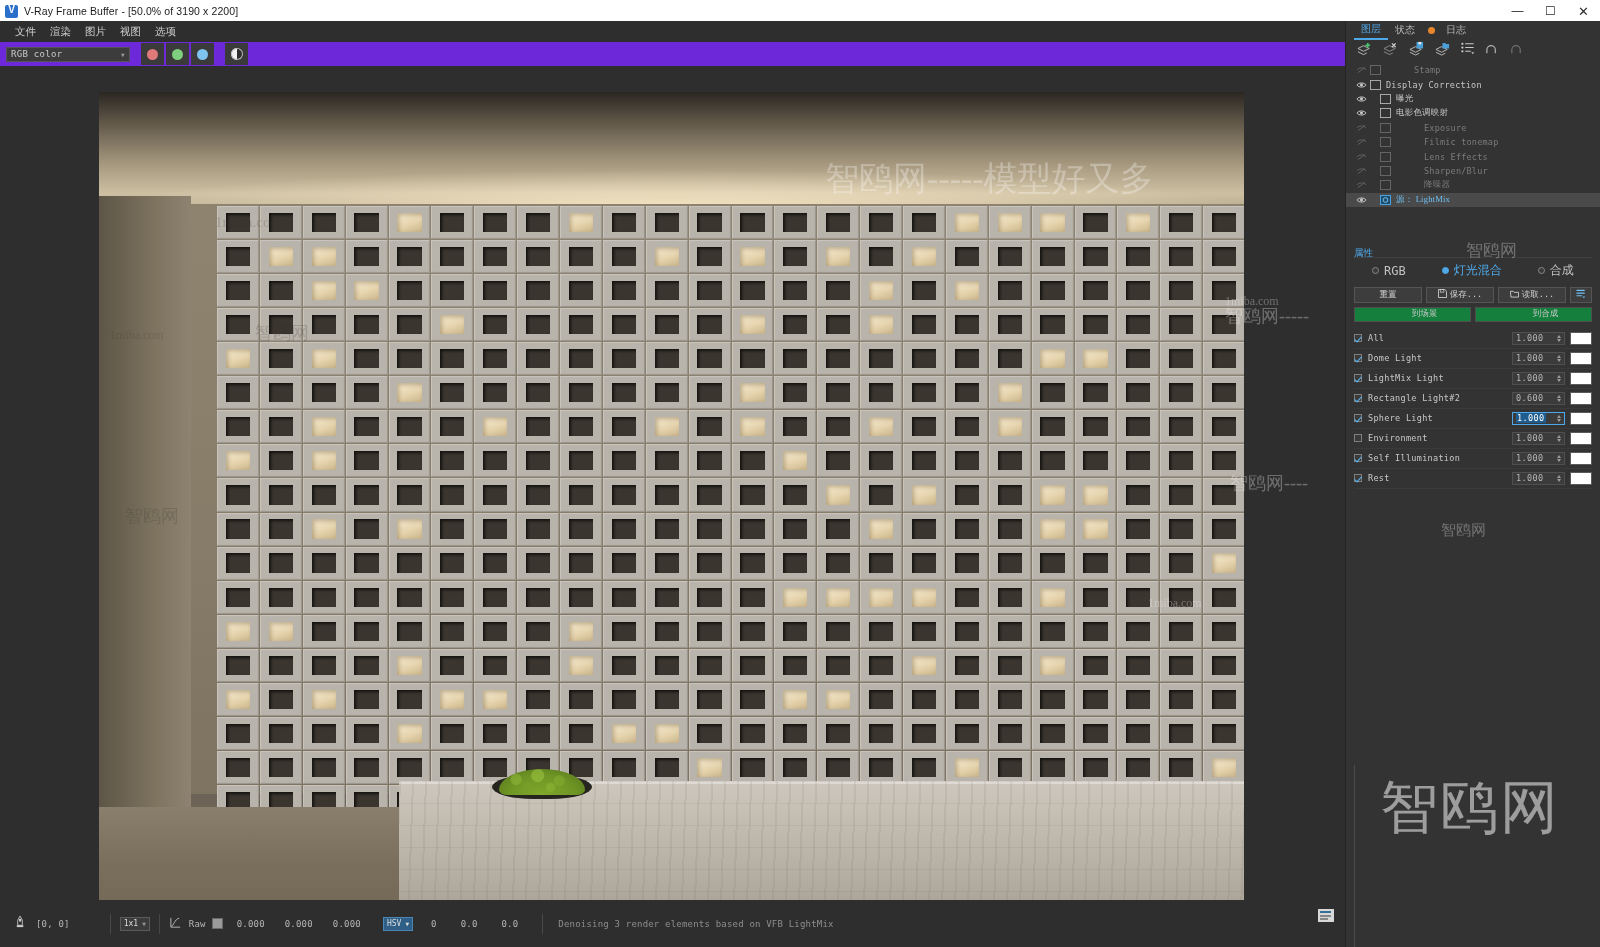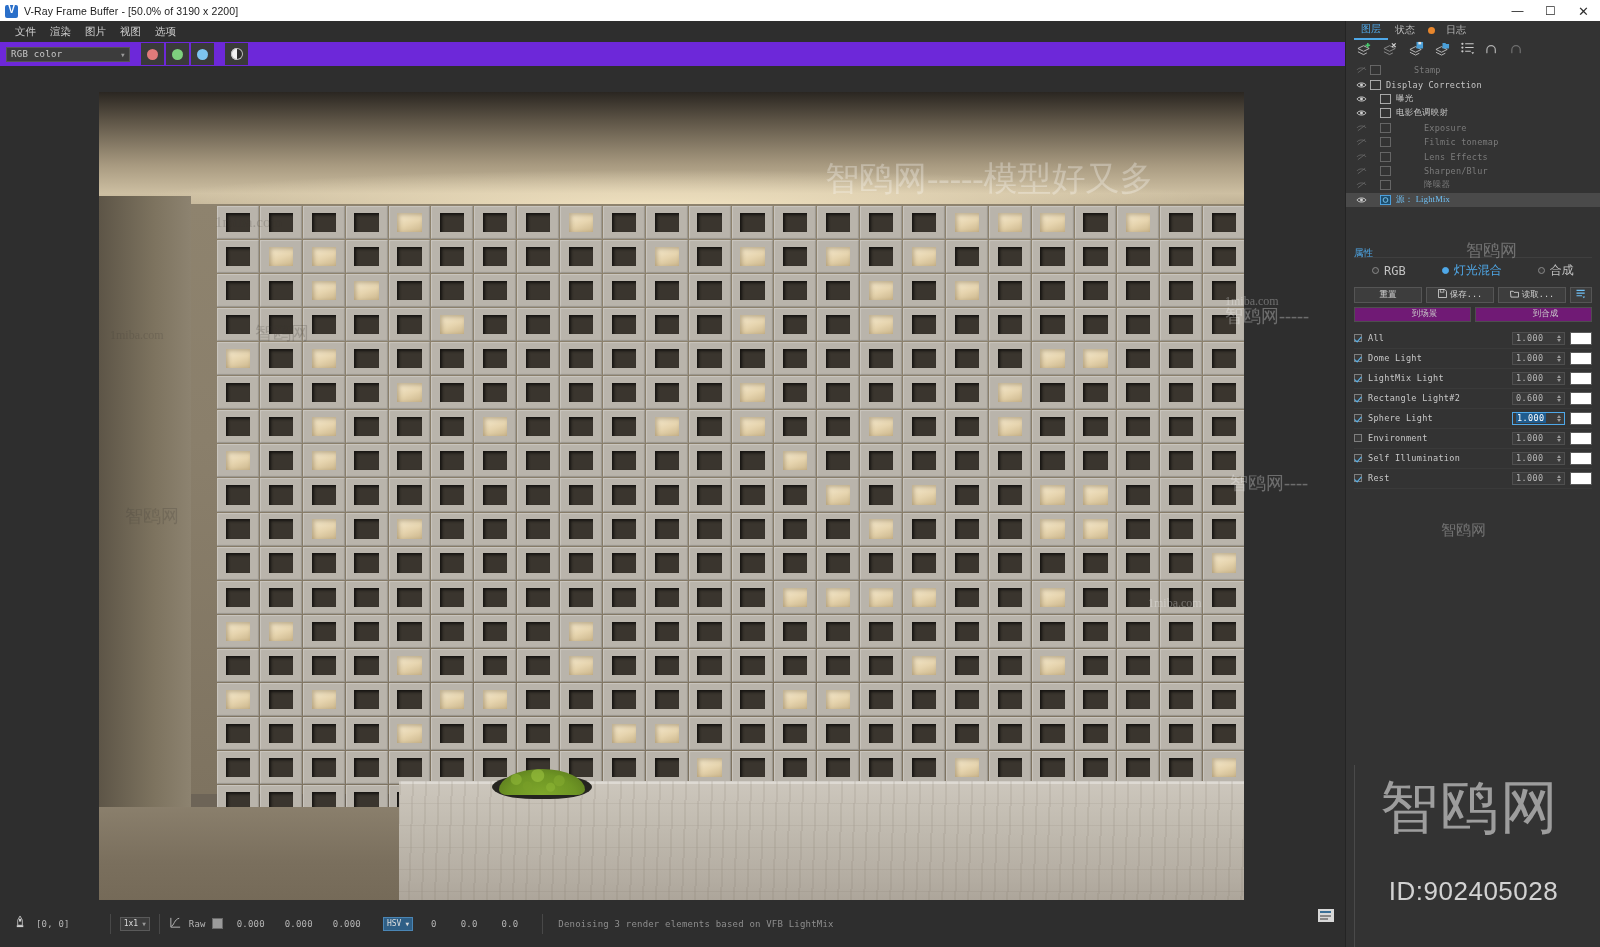--- a/index.html
+++ b/index.html
@@ -133,21 +133,21 @@
   .rc{width:7px;height:7px;border-radius:50%;border:1px solid #8a8a8a;background:#3a3a3a;}
   .rc.on{background:#4fa8e8;border-color:#4fa8e8;}
   .radio span{font-size:12px;color:#c2c2c2;}
   .radio.on span{color:#4fa8e8;}
 
   .btnrow{display:flex;gap:4px;padding:0 8px;margin-top:7px;}
   .pbtn{height:16px;background:#3d3d3d;border:1px solid #555;display:flex;align-items:center;
     justify-content:center;gap:3px;font-size:8.5px;color:#d2d2d2;flex:1;}
   .pbtn.sq{flex:none;width:22px;}
   .btnrow2{display:flex;gap:4px;padding:0 8px;margin-top:4px;}
-  .pbtn2{height:15px;background:#701a75;border:1px solid #4e4e4e;display:flex;align-items:center;
+  .pbtn2{height:15px;background:#15803d;border:1px solid #4e4e4e;display:flex;align-items:center;
     justify-content:center;font-size:8.5px;color:#cacaca;flex:1;padding-left:24px;}
 
   .mixlist{margin-top:7px;padding:0 8px;}
   .mrow{height:20px;display:flex;align-items:center;border-bottom:1px solid #3a3a3a;gap:0;}
   .cb{width:8px;height:8px;border:1px solid #7f7f7f;background:#3a3a3a;margin-right:6px;
     position:relative;flex:none;}
   .cb.on{background:#3a3a3a;}
   .cb.on:after{content:"";position:absolute;left:1px;top:0px;width:3px;height:6px;
     border:solid #5bb4ec;border-width:0 1.5px 1.5px 0;transform:rotate(42deg);}
   .mname{font-size:8.5px;color:#c9c9c9;letter-spacing:.3px;flex:1;}
@@ -1987,18 +1987,17 @@
             <i class="u"></i>
             <i class="d"></i>
           </div>
         </div>
         <div class="swatch" style="background: rgb(255, 255, 255);"></div>
       </div>
     </div>
 
   <div class="rp-sep"></div>
   <div class="rp-bigwm">智鸥网</div>
-  <div class="rp-id">ID:902405028</div>
   <div id="rpwm">
       <div class="wm" style="position: absolute; left: 120px; top: 218px; font-size: 17px;">智鸥网</div>
       <div class="wm" style="position: absolute; left: 95px; top: 500px; font-size: 15px;">智鸥网</div>
     </div>
 </div>
 
 </body></html>

